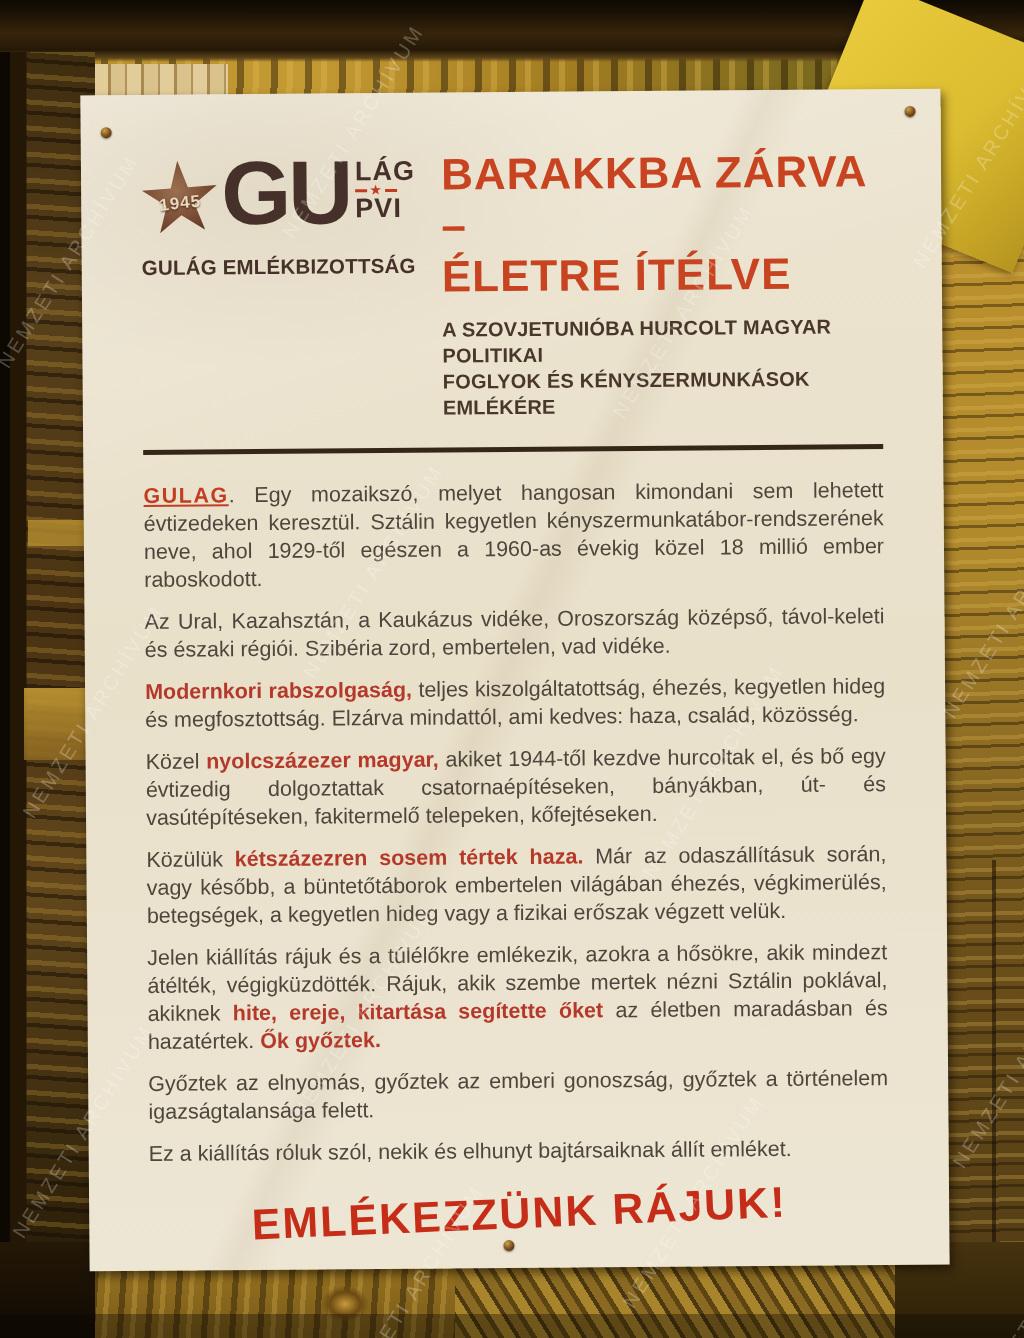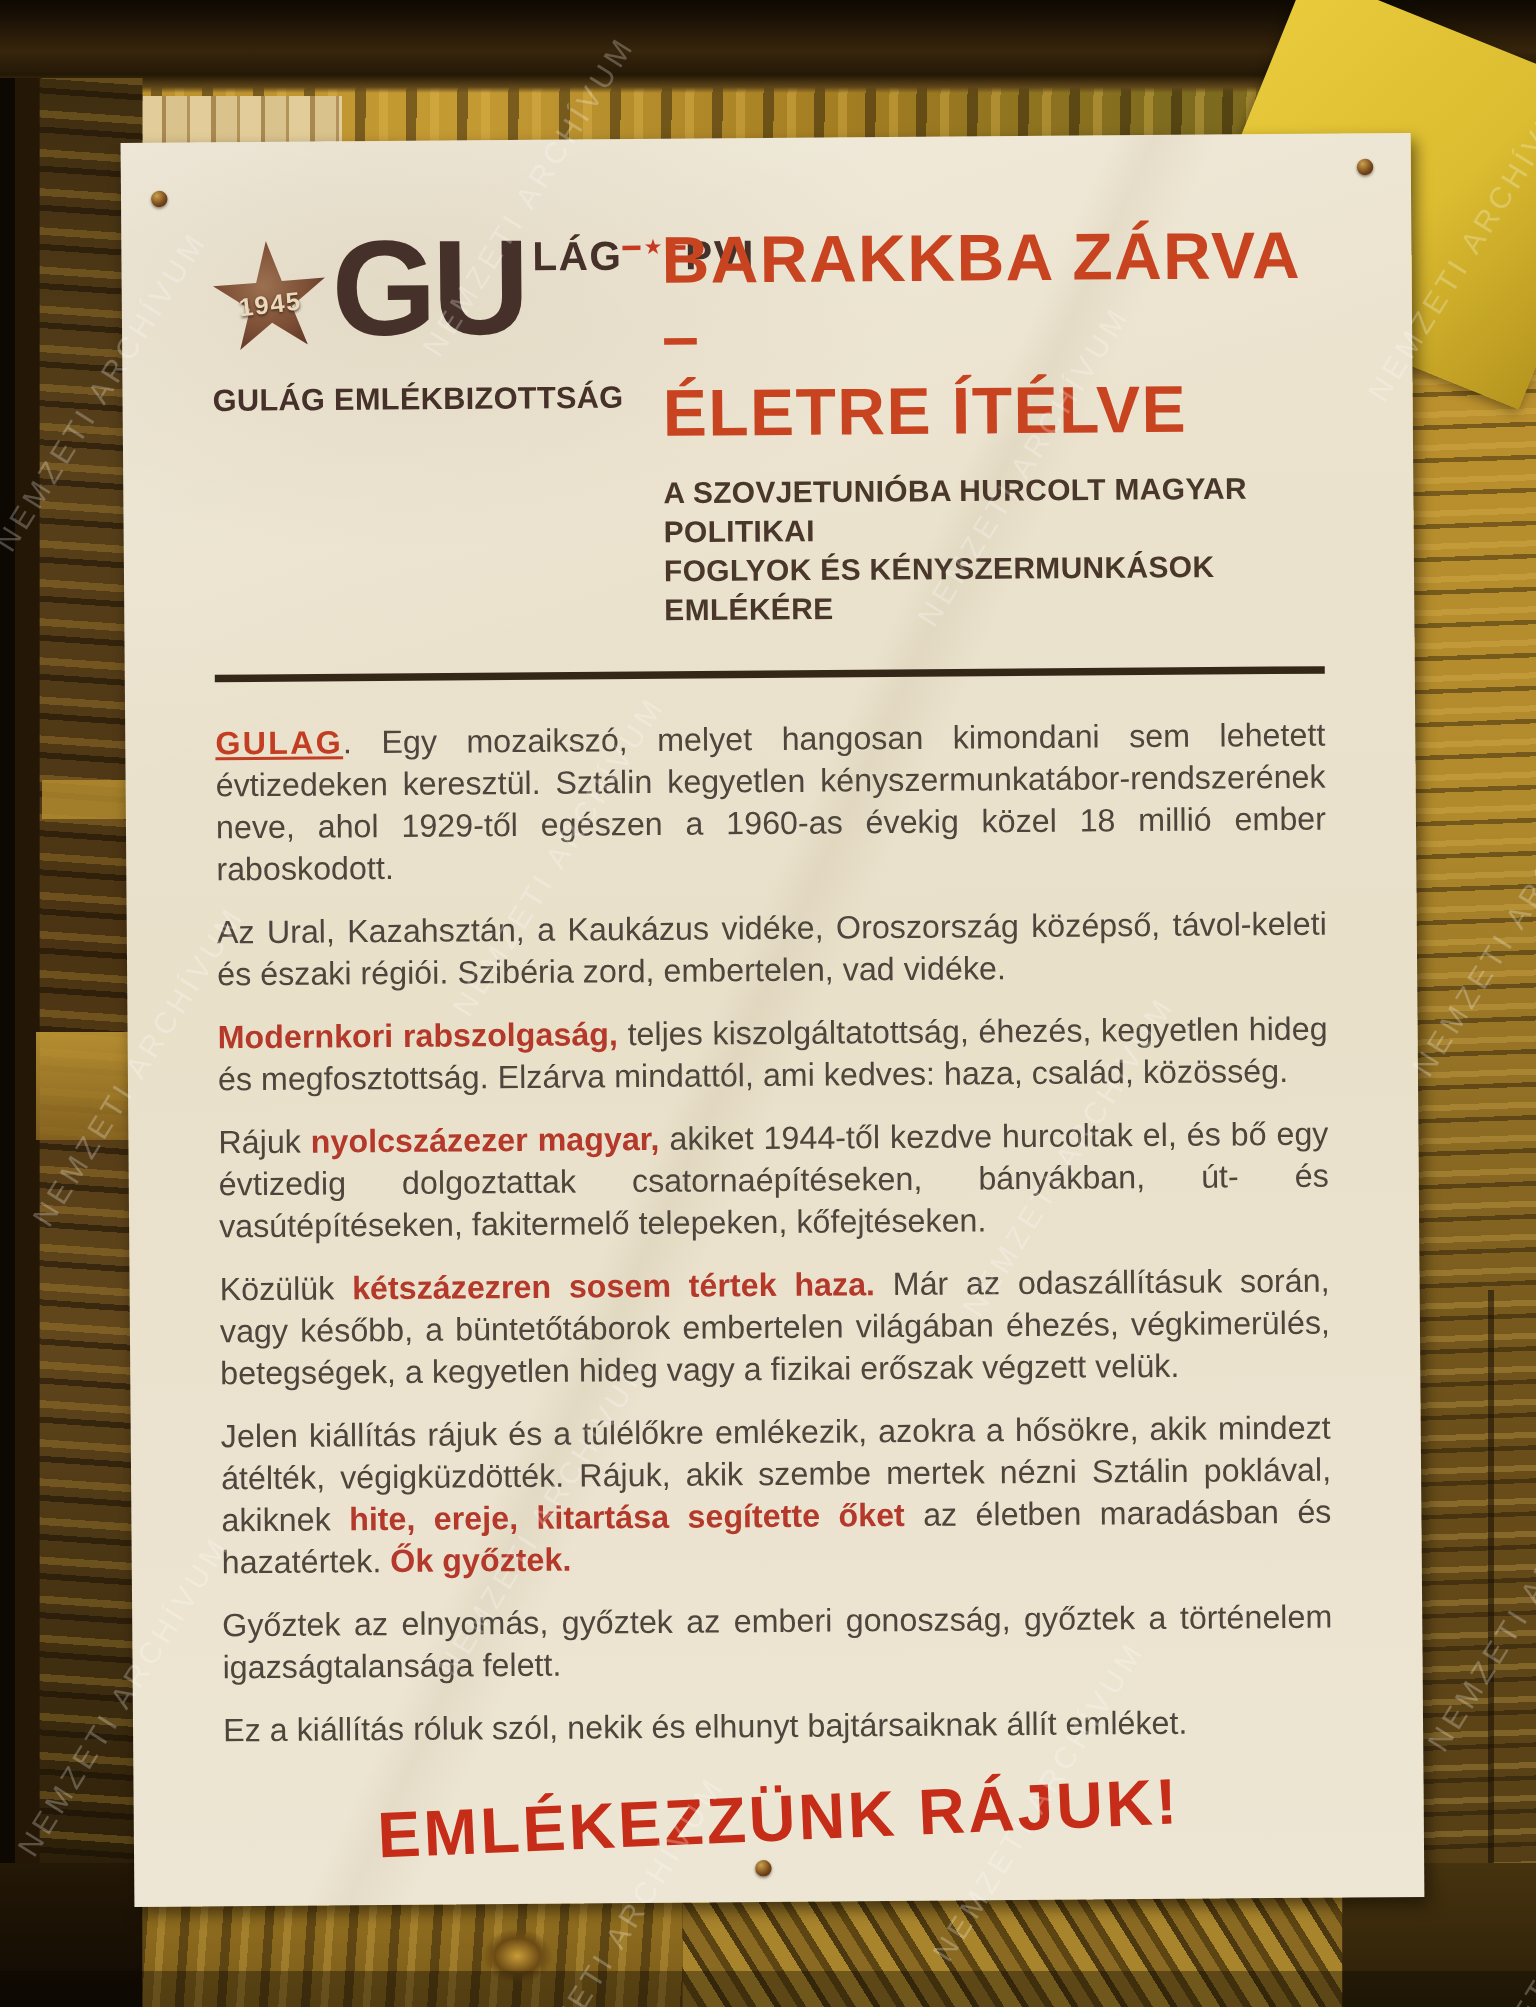--- a/index.html
+++ b/index.html
@@ -78,21 +78,21 @@
   .star-wrap { width:78px; height:86px; position:relative; margin-top:4px; flex:none; }
   .star {
     width:78px; height:78px; transform:rotate(-4deg);
     clip-path:polygon(50% 0%, 61% 35%, 98% 35%, 68% 57%, 79% 91%, 50% 70%, 21% 91%, 32% 57%, 2% 35%, 39% 35%);
     background:radial-gradient(circle at 45% 38%, #9b7050 0%, #7d4f36 45%, #5c3424 78%, #4a281c 100%);
   }
   .star-year { position:absolute; left:5px; top:33px; width:68px; text-align:center;
     color:#ead9bd; font-weight:bold; font-size:17px; letter-spacing:1px;
     text-shadow:0 1px 2px rgba(40,20,10,.75); transform:rotate(-6deg); }
   .gu { font-size:90px; font-weight:800; color:#46312a; line-height:74px; letter-spacing:-3px; margin-left:2px; }
-  .lagpvi { display:flex; flex-direction:row; margin-left:5px; margin-top:4px;
+  .lagpvi { display:flex; flex-direction:column; margin-left:5px; margin-top:4px;
     font-size:27px; font-weight:800; color:#46312a; line-height:25px; letter-spacing:1px; }
   .red-sep { display:flex; align-items:center; gap:3px; color:#c53a20; height:12px; }
   .red-sep .dash { width:12px; height:3px; background:#c53a20; }
   .red-sep .star-glyph { font-size:12px; line-height:12px; }
   .org-line { font-size:20.5px; font-weight:800; color:#46312a; letter-spacing:0.2px; margin-top:9px; white-space:nowrap; }
   .title-col { flex:1; margin-top:-6px; }
   .title { font-size:44px; line-height:51px; font-weight:800; color:#c8431f; letter-spacing:1px; margin:0; }
   .subtitle { font-size:20px; line-height:26px; font-weight:800; color:#4a372b; margin:15px 0 0; letter-spacing:0.2px; }
   .rule { height:5px; background:#352718; border:none; margin:27px 0 0; }
   
@@ -164,21 +164,21 @@
         </p>
       </div>
     </header>
 
     <hr class="rule">
 
     <div class="poster-body">
       <p><span class="run-gulag">GULAG</span><span>. Egy mozaikszó, melyet hangosan kimondani sem lehetett évtizedeken keresztül. Sztálin kegyetlen kényszermunkatábor-rendszerének neve, ahol 1929-től egészen a 1960-as évekig közel 18 millió ember raboskodott.</span></p>
       <p><span>Az Ural, Kazahsztán, a Kaukázus vidéke, Oroszország középső, távol-keleti és északi régiói. Szibéria zord, embertelen, vad vidéke.</span></p>
       <p><span class="run-red">Modernkori rabszolgaság,</span><span> teljes kiszolgáltatottság, éhezés, kegyetlen hideg és megfosztottság. Elzárva mindattól, ami kedves: haza, család, közösség.</span></p>
-      <p><span>Rájuk </span><span class="run-red">nyolcszázezer magyar,</span><span> akiket 1944-től kezdve hurcoltak el, és bő egy évtizedig dolgoztattak csatornaépítéseken, bányákban, út- és vasútépítéseken, fakitermelő telepeken, kőfejtéseken.</span></p>
+      <p><span>Közel </span><span class="run-red">nyolcszázezer magyar,</span><span> akiket 1944-től kezdve hurcoltak el, és bő egy évtizedig dolgoztattak csatornaépítéseken, bányákban, út- és vasútépítéseken, fakitermelő telepeken, kőfejtéseken.</span></p>
       <p><span>Közülük </span><span class="run-red">kétszázezren sosem tértek haza.</span><span> Már az odaszállításuk során, vagy később, a büntetőtáborok embertelen világában éhezés, végkimerülés, betegségek, a kegyetlen hideg vagy a fizikai erőszak végzett velük.</span></p>
       <p><span>Jelen kiállítás rájuk és a túlélőkre emlékezik, azokra a hősökre, akik mindezt átélték, végigküzdötték. Rájuk, akik szembe mertek nézni Sztálin poklával, akiknek </span><span class="run-red">hite, ereje, kitartása segítette őket</span><span> az életben maradásban és hazatértek. </span><span class="run-red">Ők győztek.</span></p>
       <p><span>Győztek az elnyomás, győztek az emberi gonoszság, győztek a történelem igazságtalansága felett.</span></p>
       <p><span>Ez a kiállítás róluk szól, nekik és elhunyt bajtársaiknak állít emléket.</span></p>
     </div>
 
     <div class="slogan">EMLÉKEZZÜNK RÁJUK!</div>
   </div>
 
   <div class="wm-layer">

